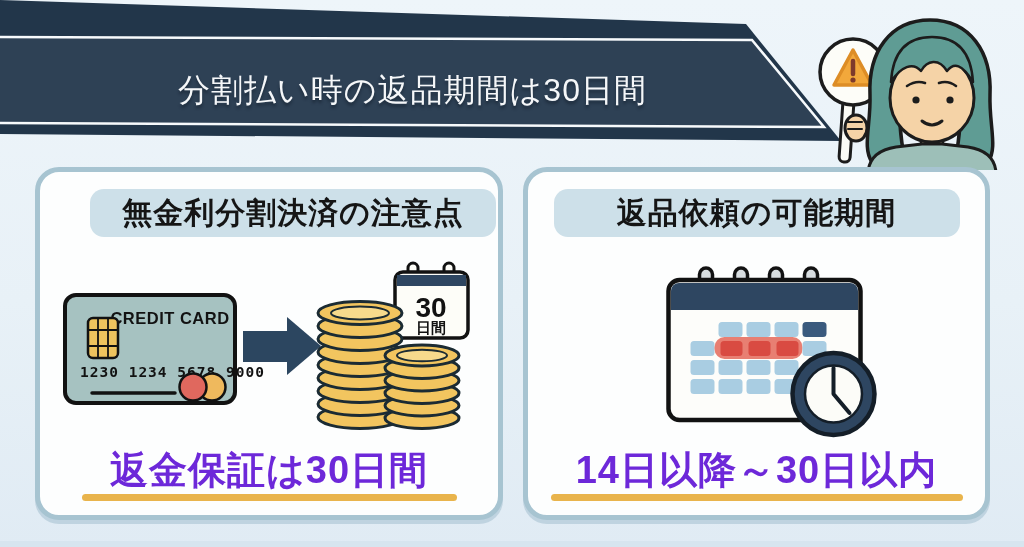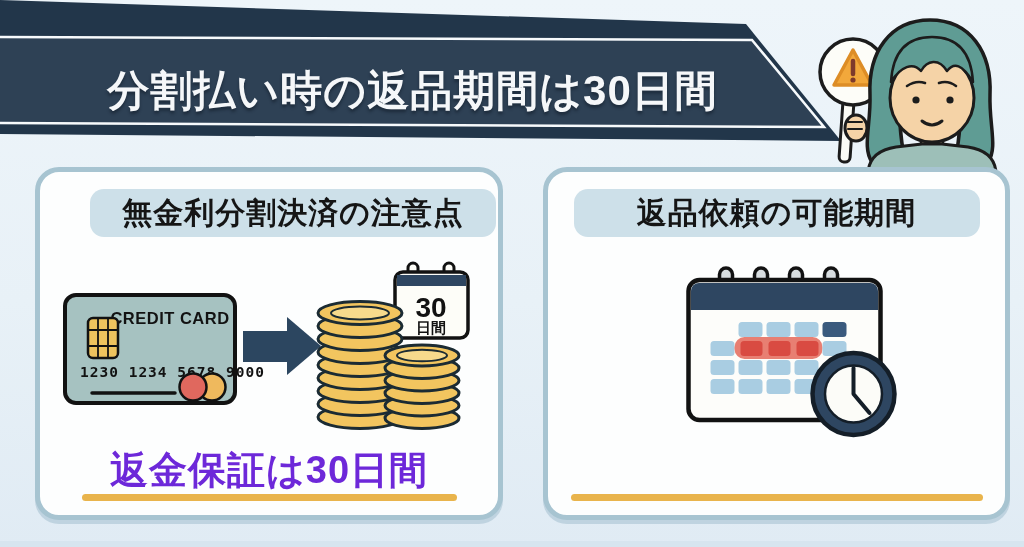--- a/index.html
+++ b/index.html
@@ -7,33 +7,33 @@
     width:1024px;height:547px;position:relative;overflow:hidden;
     background:linear-gradient(180deg,#eef5fa 0%,#e8f1f7 55%,#e0ebf4 100%);
     font-family:"Liberation Sans","DejaVu Sans",sans-serif;
   }
   .abs{position:absolute;}
   
   #banner-svg{left:0;top:0;width:1024px;height:150px;z-index:1;}
   #banner-title{
     left:55px;top:40px;width:715px;height:102px;z-index:2;
     display:flex;align-items:center;justify-content:center;
-    color:#f5f7f9;font-size:42px;font-weight:bold;letter-spacing:1px;
+    color:#f5f7f9;font-size:32px;font-weight:normal;letter-spacing:1px;
     text-shadow:0 3px 3px rgba(10,20,30,.45);white-space:nowrap;
   }
   
   #woman-svg{left:810px;top:0;width:214px;height:170px;z-index:2;}
   
   .panel{
     top:167px;height:353px;z-index:3;background:#fdfefe;
     border:5px solid #a7c4d1;border-radius:24px;box-sizing:border-box;
     box-shadow:0 4px 0 rgba(130,165,185,.35);
   }
   #left-panel{left:35px;width:468px;padding-left:48px;}
-  #right-panel{left:523px;width:467px;margin-left:20px;}
+  #right-panel{left:523px;width:467px;}
   .panel-header{
     margin:17px auto 0;width:406px;height:48px;border-radius:14px;
     background:#cde0e9;display:flex;align-items:center;justify-content:center;
     color:#151515;font-size:30px;font-weight:bold;letter-spacing:1px;white-space:nowrap;
   }
   .panel-art{position:absolute;left:0;top:0;width:458px;height:343px;}
   .panel-footer{
     position:absolute;left:0;right:0;bottom:14px;text-align:center;
   }
   .panel-footer .txt{
@@ -187,17 +187,18 @@
     </g>
 
     <g>
       <circle cx="305" cy="222" r="41" fill="#2e4661" stroke="#141e28" stroke-width="4.5"></circle>
       <circle cx="305" cy="222" r="28.5" fill="#fcfcf8" stroke="#141e28" stroke-width="2.5"></circle>
       <path d="M 305 222 V 196 M 305 222 L 321 241" fill="none" stroke="#141e28" stroke-width="4" stroke-linecap="round"></path>
     </g>
   </svg>
 
   <div class="panel-footer">
+    <div class="txt">14日以降～30日以内</div>
     <div class="bar"></div>
   </div>
 </div>
 
 <div id="bottom-strip" class="abs"></div>
 
 </body></html>

